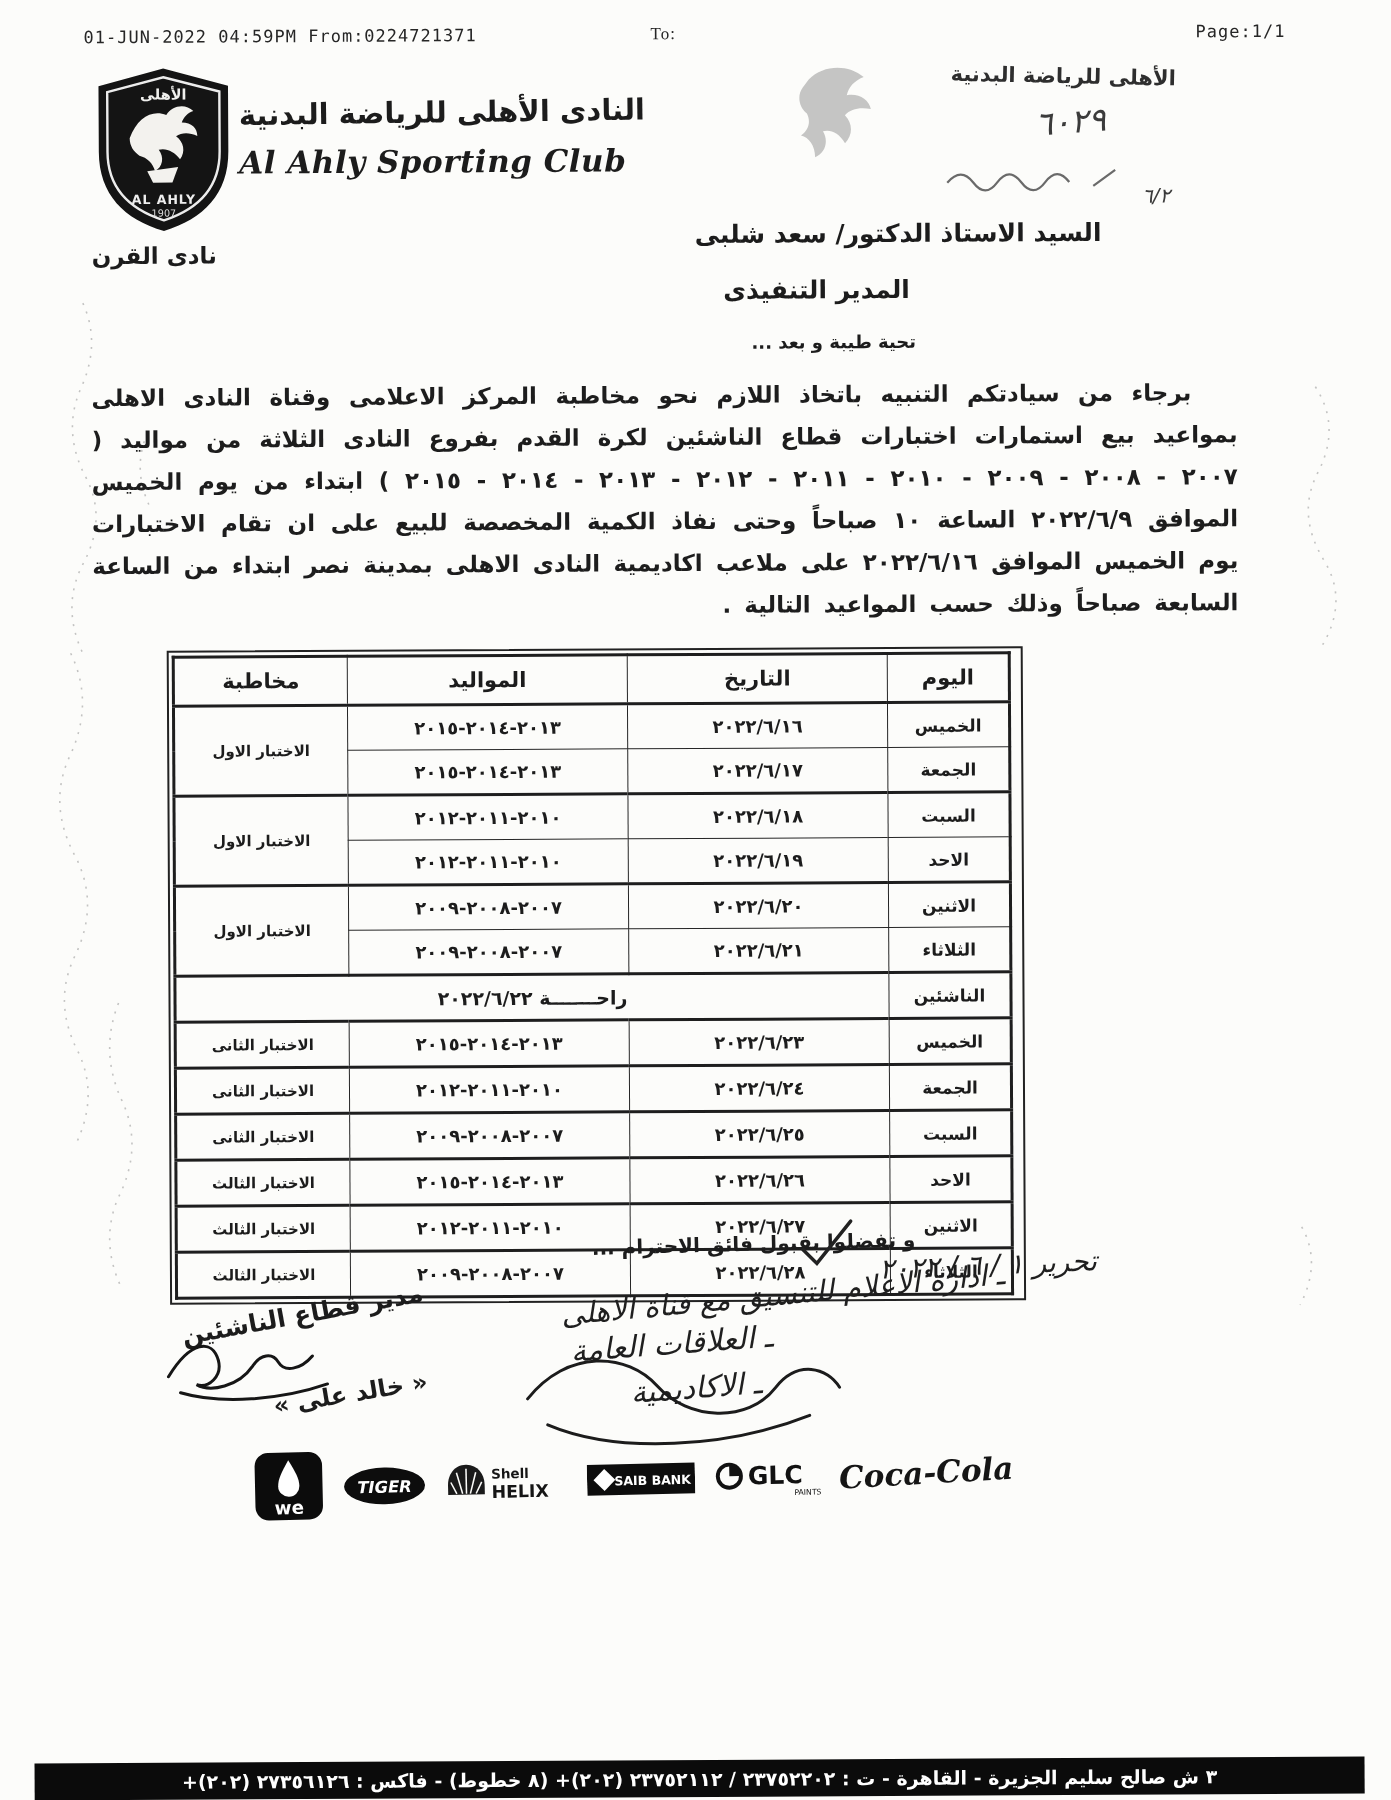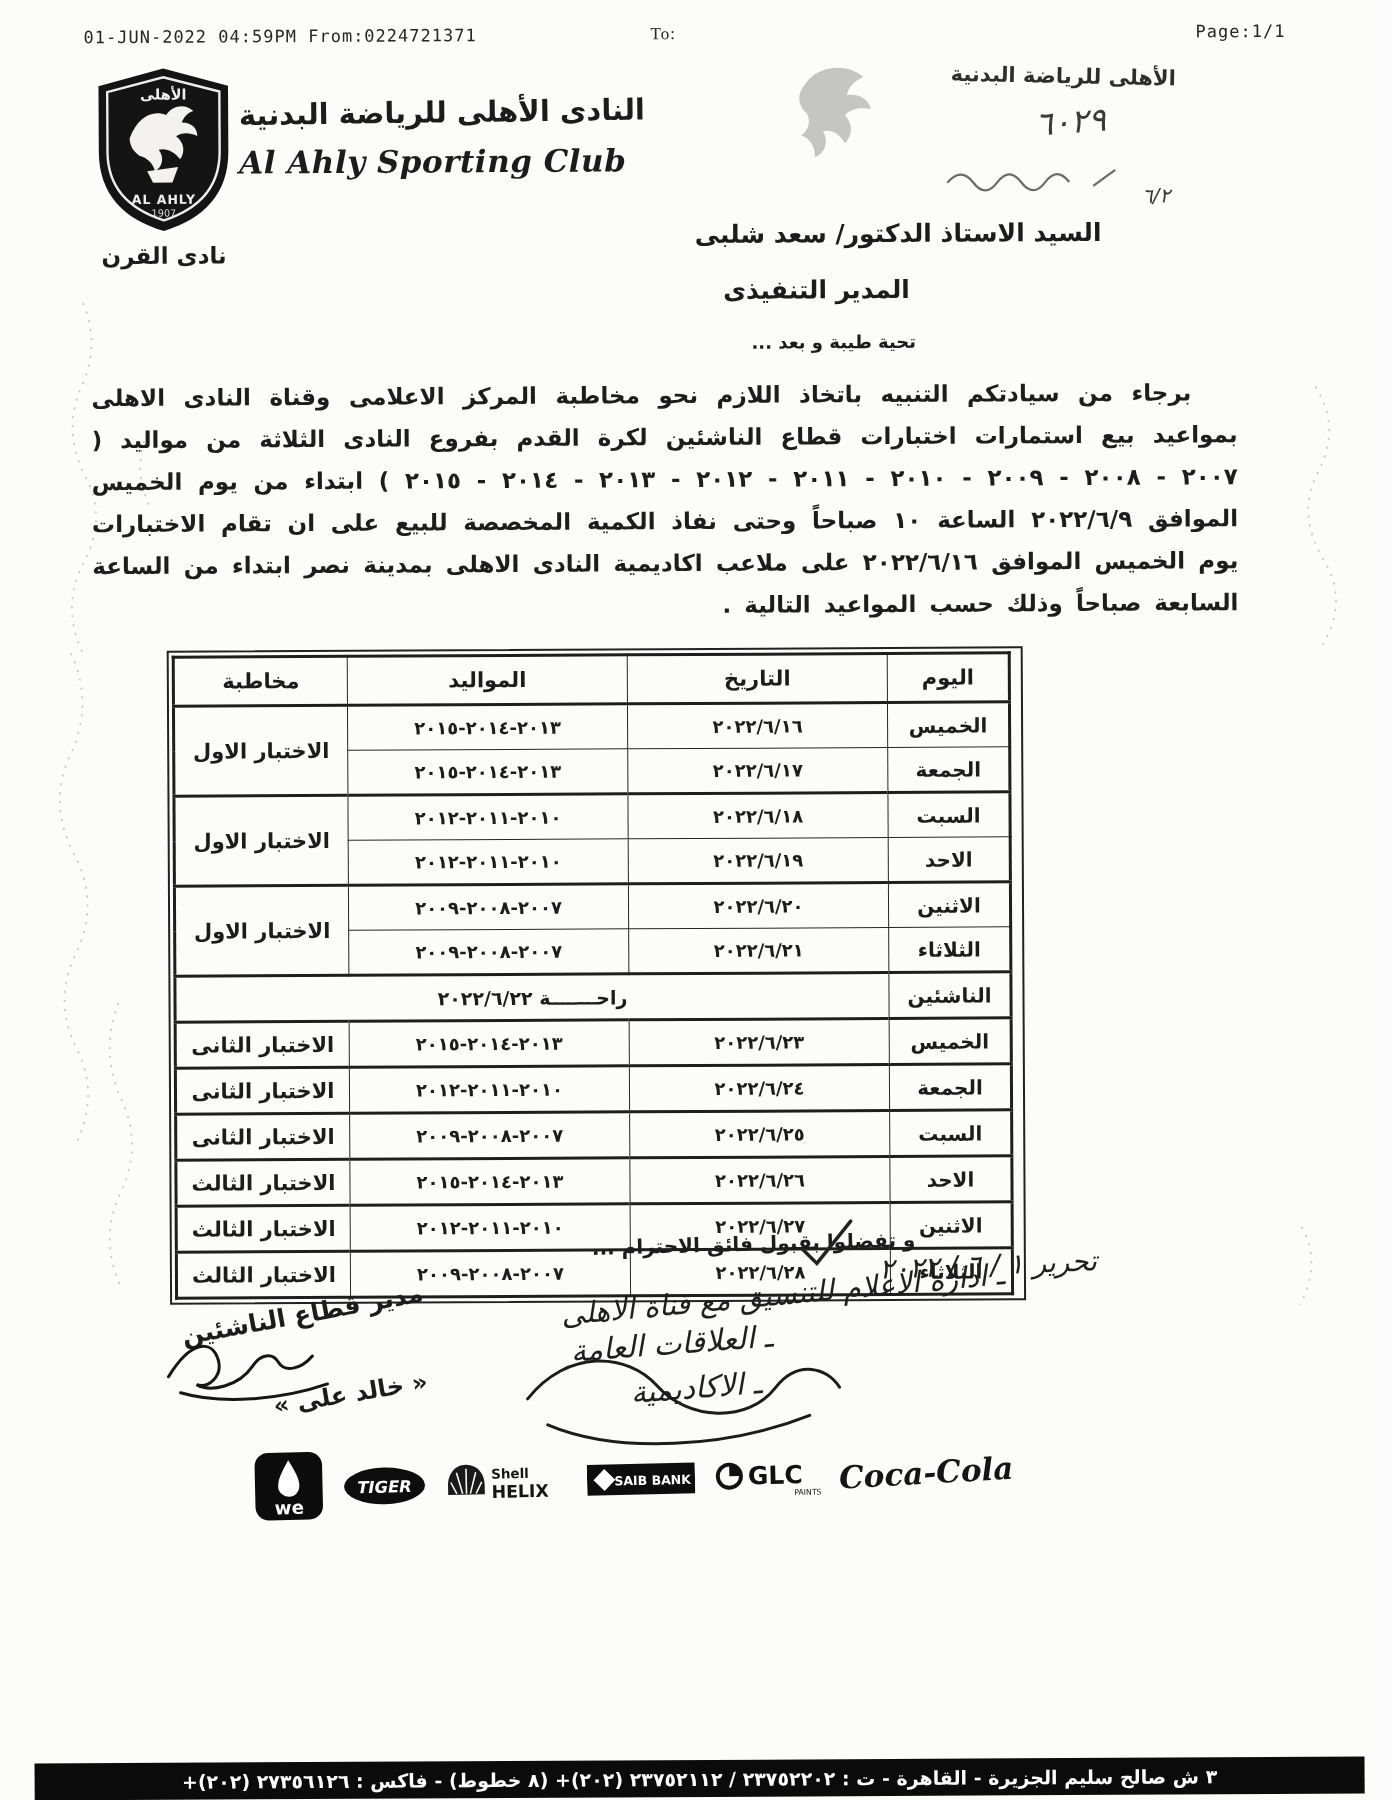--- a/index.html
+++ b/index.html
@@ -19,21 +19,21 @@
   svg text{font-family:"DejaVu Sans",sans-serif;}
 
   
   .fax-line{position:absolute;top:24px;font-family:"DejaVu Sans Mono",monospace;font-size:17px;letter-spacing:1px;color:#262626;}
   .fh-left{left:88px;}
   .fh-center{left:655px;font-family:Liberation Serif, serif;}
   .fh-right{left:1200px;}
 
   
   .crest{position:absolute;left:95px;top:60px;}
-  .logo-caption{position:absolute;left:95px;top:240px;width:145px;text-align:center;font-weight:bold;font-size:23px;direction:rtl;}
+  .logo-caption{position:absolute;left:95px;top:240px;width:145px;text-align:left;font-weight:bold;font-size:23px;direction:rtl;}
   .arabic-name{position:absolute;left:243px;top:94px;font-size:29px;font-weight:bold;direction:rtl;white-space:nowrap;transform:rotate(-0.5deg);}
   .english-name{position:absolute;left:243px;top:142px;font-family:"DejaVu Serif",serif;font-style:italic;font-weight:bold;font-size:31px;letter-spacing:.5px;}
 
   
   .stamp{position:absolute;left:788px;top:52px;width:392px;height:160px;}
   .stamp-eagle{position:absolute;left:5px;top:8px;opacity:.32;}
   .stamp-text{position:absolute;right:0;top:14px;font-weight:bold;font-size:21px;direction:rtl;color:#2e2e2e;transform:rotate(1.5deg);white-space:nowrap;}
   .stamp-number{position:absolute;right:70px;top:52px;font-size:33px;color:#3b3b3b;font-style:italic;transform:rotate(-4deg);}
   .stamp-scribble-svg{position:absolute;right:45px;top:108px;opacity:.75;}
   .stamp-scribble-text{position:absolute;right:6px;top:106px;font-size:20px;font-style:italic;color:#3b3b3b;margin-top:28px;}
@@ -54,23 +54,23 @@
   
   .schedule-frame{position:absolute;left:168px;top:648px;width:846px;border:2px solid #222;padding:3px;background:#fcfcfa;}
   table.schedule{border-collapse:collapse;table-layout:fixed;width:836px;border:3px solid #1e1e1e;direction:rtl;}
   .schedule col.c-day{width:122px;}
   .schedule col.c-date{width:260px;}
   .schedule col.c-births{width:280px;}
   .schedule col.c-notes{width:174px;}
   .schedule th,.schedule td{border:1.8px solid #262626;text-align:center;vertical-align:middle;padding:2px 4px;}
   .schedule th{height:42px;font-size:21px;font-weight:bold;}
   .schedule td{height:39px;font-size:18px;font-weight:bold;}
-  .schedule td.day{font-size:20px;}
+  .schedule td.day{font-size:17px;}
   .schedule td.births{direction:ltr;}
-  .schedule td.notes{font-size:21px;border-radius:13px;}
+  .schedule td.notes{font-size:15px;border-radius:13px;}
   .schedule tr.group-start th,.schedule tr.group-start td{border-top:3.2px solid #1e1e1e;}
   .schedule td.rest{font-size:19px;letter-spacing:1px;}
 
   
   .closing{position:absolute;left:590px;top:1232px;font-size:20px;font-weight:bold;direction:rtl;transform:rotate(-1.2deg);white-space:nowrap;}
   .check{position:absolute;left:795px;top:1218px;}
   .hw{font-style:italic;color:#1f1f1f;direction:rtl;white-space:nowrap;}
   .hw-date{position:absolute;right:296px;top:1250px;font-size:28px;transform:rotate(-2deg);}
   .hw-note-1{position:absolute;right:388px;top:1278px;font-size:29px;transform:rotate(-5deg);}
   .hw-note-2{position:absolute;right:620px;top:1326px;font-size:30px;transform:rotate(-4deg);}

